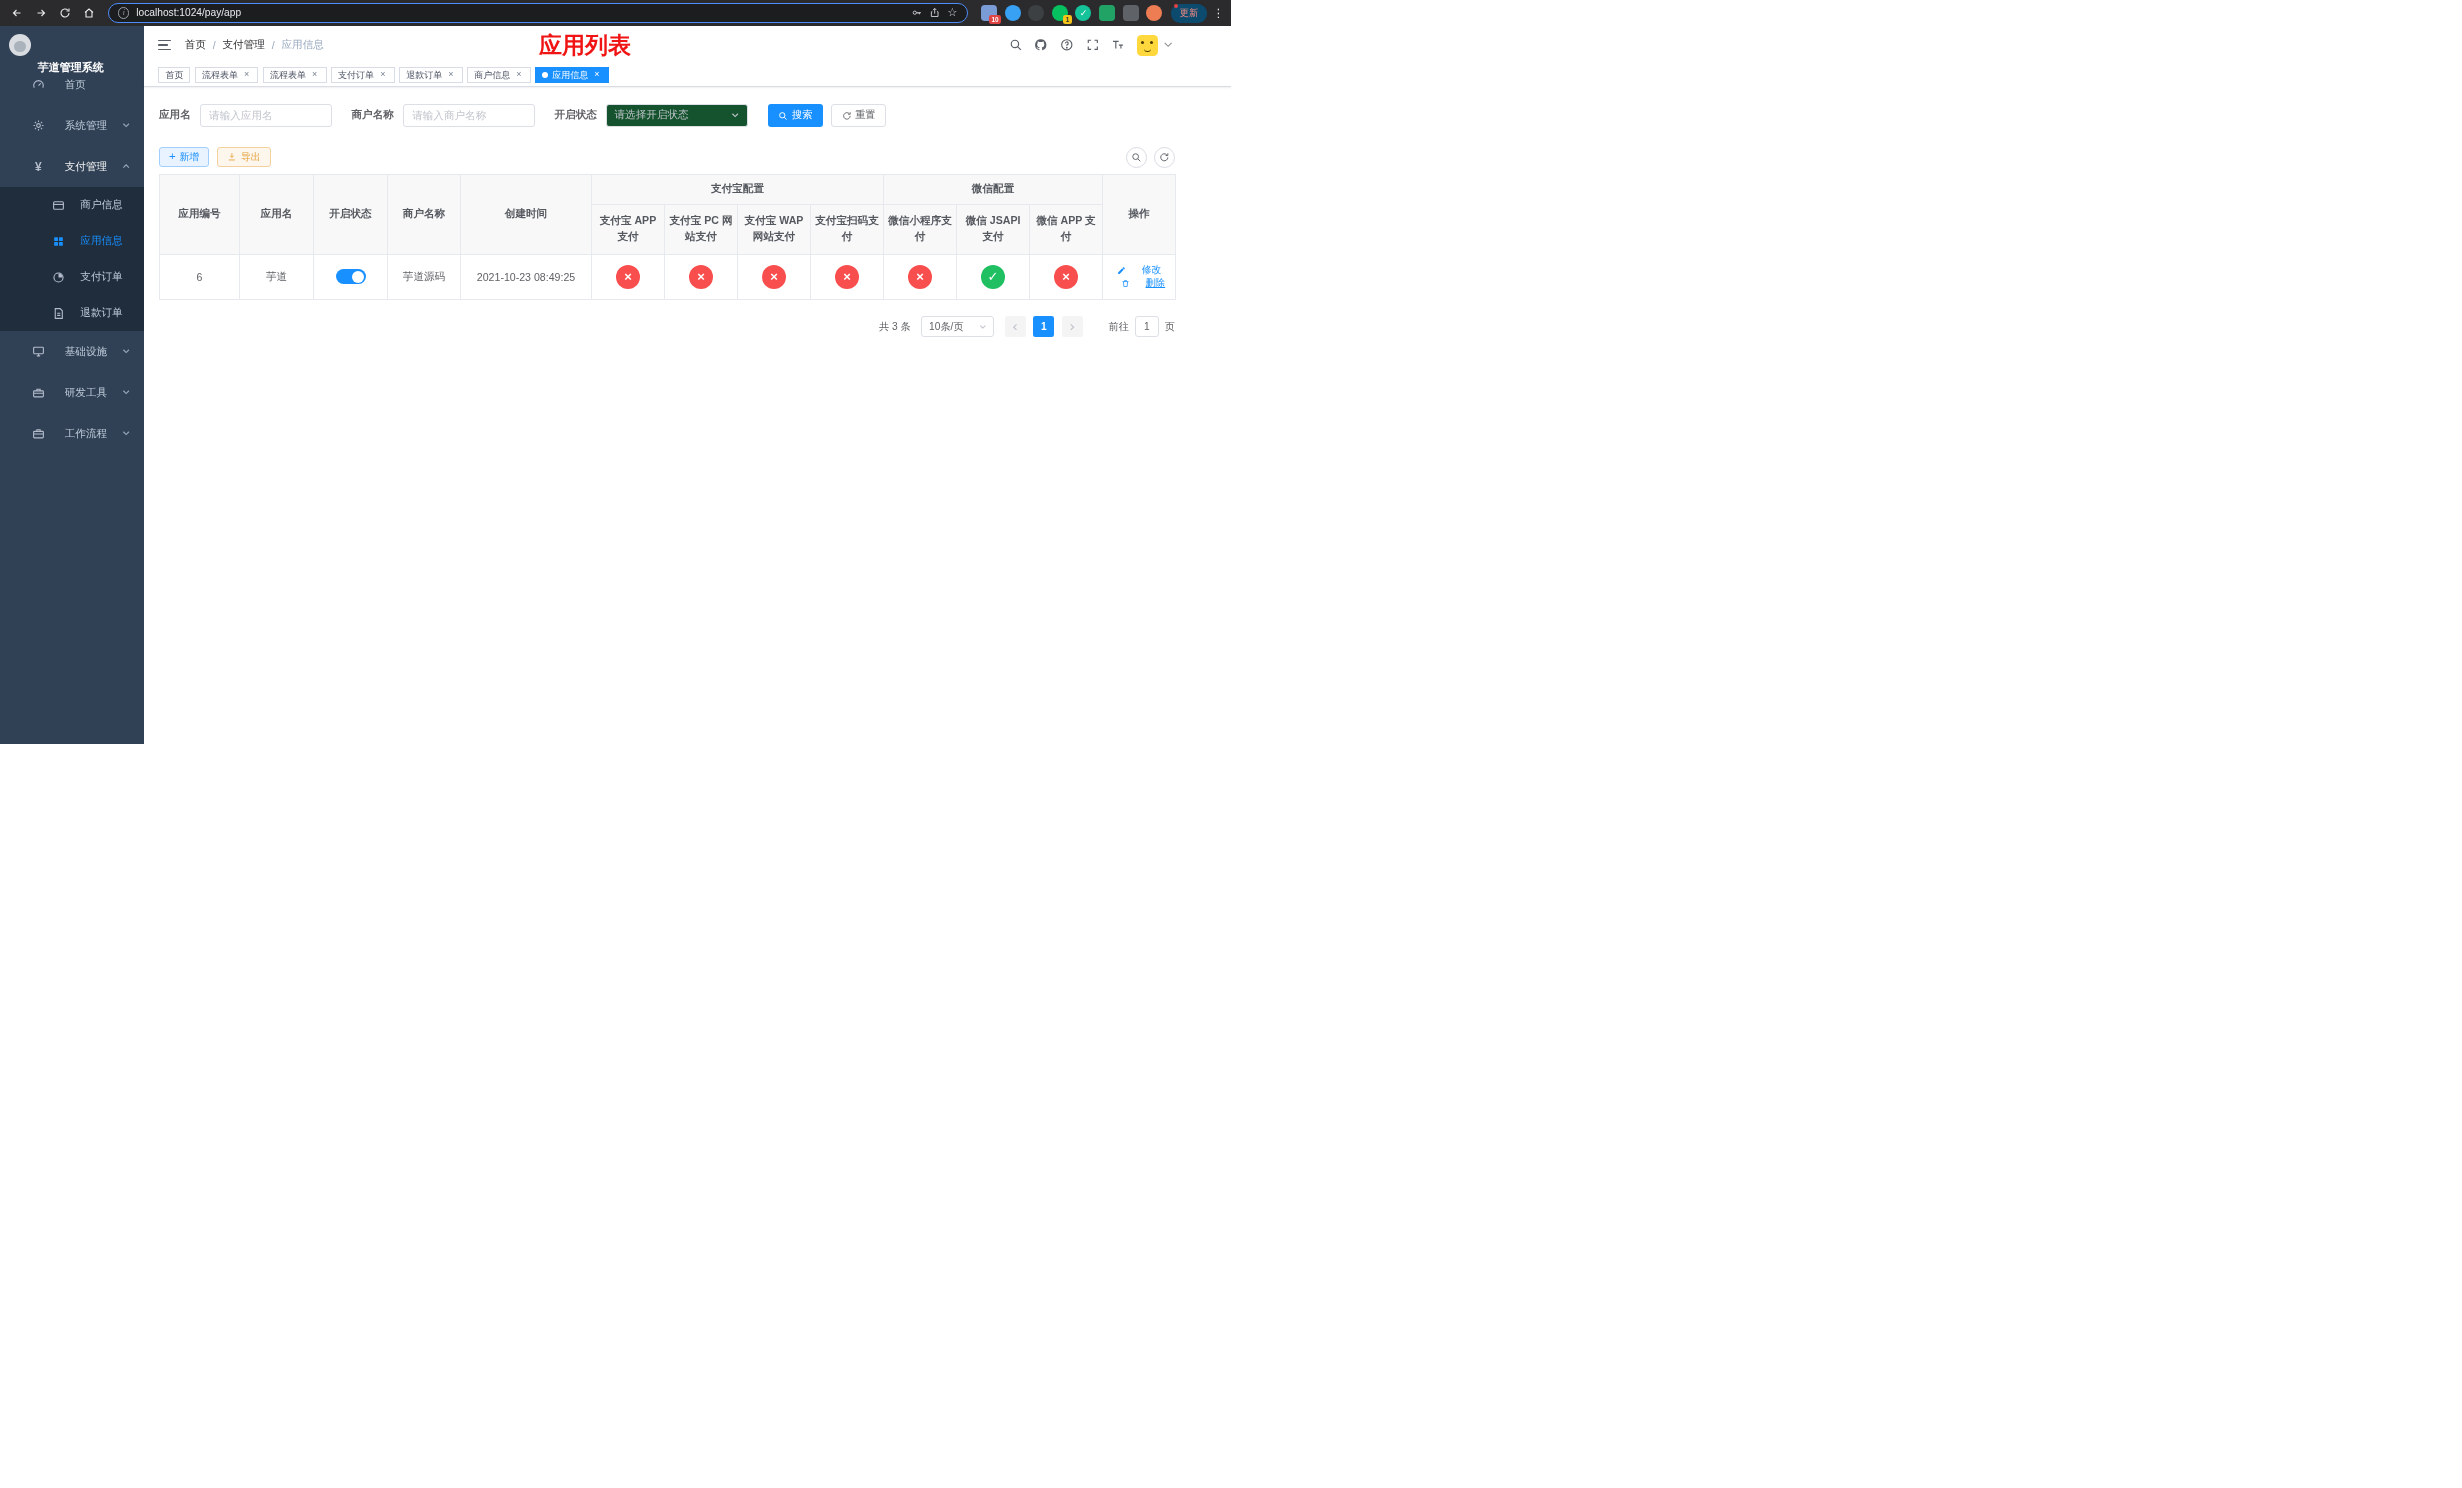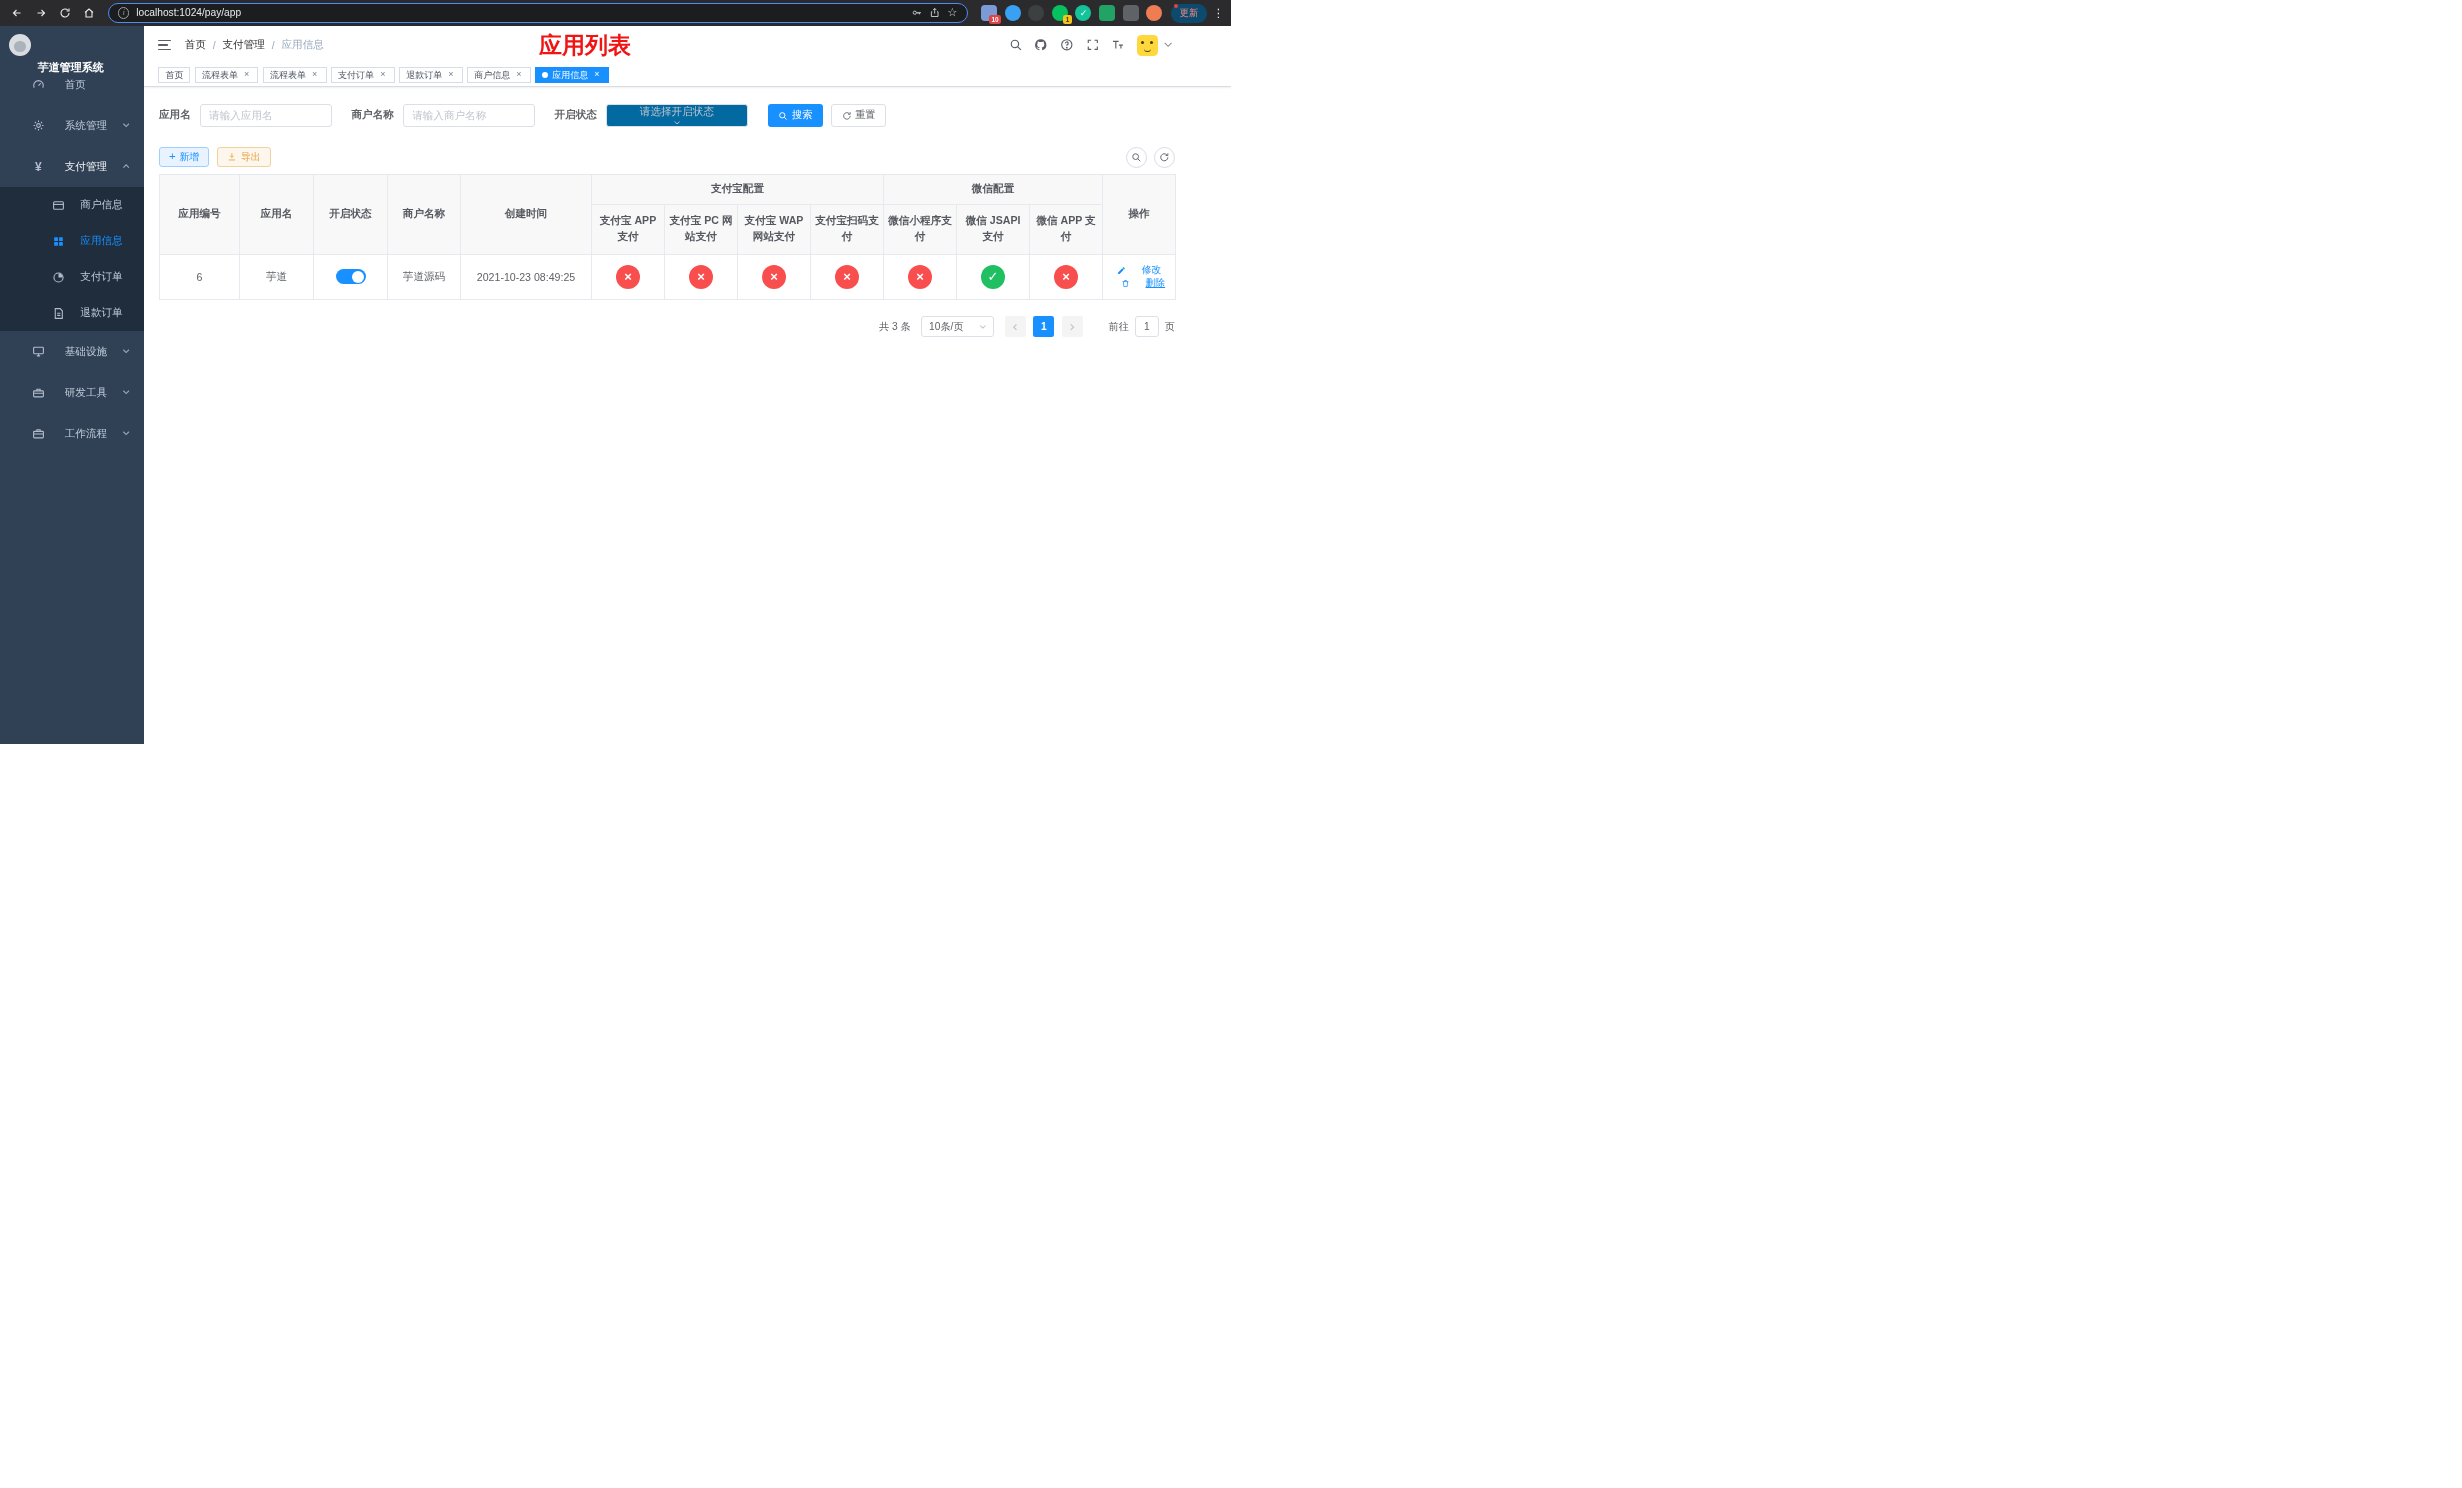--- a/index.html
+++ b/index.html
@@ -82,21 +82,21 @@
 
   
   .content { flex:1 1 auto; padding:16.7px 15px 0; overflow:hidden; }
 
   
   .filter-row { display:flex; align-items:center; height:23.5px; }
   .flabel { font-weight:bold; color:#606266; margin-right:9px; white-space:nowrap; }
   .fitem { display:flex; align-items:center; margin-right:19.7px; }
   .tin { width:132px; height:23.5px; border:0.8px solid #dcdfe6; border-radius:3px; padding:0 8.3px; font-size:10.6px; color:#606266; outline:none; background:#fff; font-family:inherit; }
   .tin::placeholder { color:#c0c4cc; }
-  .fselect { width:142px; height:23.5px; border:0.8px solid #dcdfe6; border-radius:3px; padding:0 7.6px; display:flex; align-items:center; justify-content:space-between; color:#c0c4cc; cursor:pointer; background:#0369a1;flex-direction:column; }
+  .fselect { width:142px; height:23.5px; border:0.8px solid #dcdfe6; border-radius:3px; padding:0 7.6px; display:flex; align-items:center; justify-content:space-between; color:#c0c4cc; cursor:pointer; background:#14532d; }
   .fselect svg { width:8.3px; height:8.3px; color:#c0c4cc; }
   .btn { height:23px; border-radius:3px; display:inline-flex; align-items:center; justify-content:center; gap:3.8px; font-size:10.2px; padding:0 9.8px; cursor:pointer; border:0.8px solid transparent; white-space:nowrap; font-family:inherit; }
   .btn svg { width:9.8px; height:9.8px; }
   .btn-primary { background:#1890ff; color:#fff; }
   .btn-plain { background:#fff; border-color:#dcdfe6; color:#606266; margin-left:7.6px; }
 
   
   .toolbar { width:1016px; display:flex; align-items:center; margin-top:19.7px; height:20.4px; }
   .btn-sm { height:20.4px; font-size:9.8px; padding:0 9px; border-radius:3px; display:inline-flex; align-items:center; gap:3.8px; cursor:pointer; }
   .btn-add { background:#e8f3ff; border:0.8px solid #a0cfff; color:#1890ff; }

